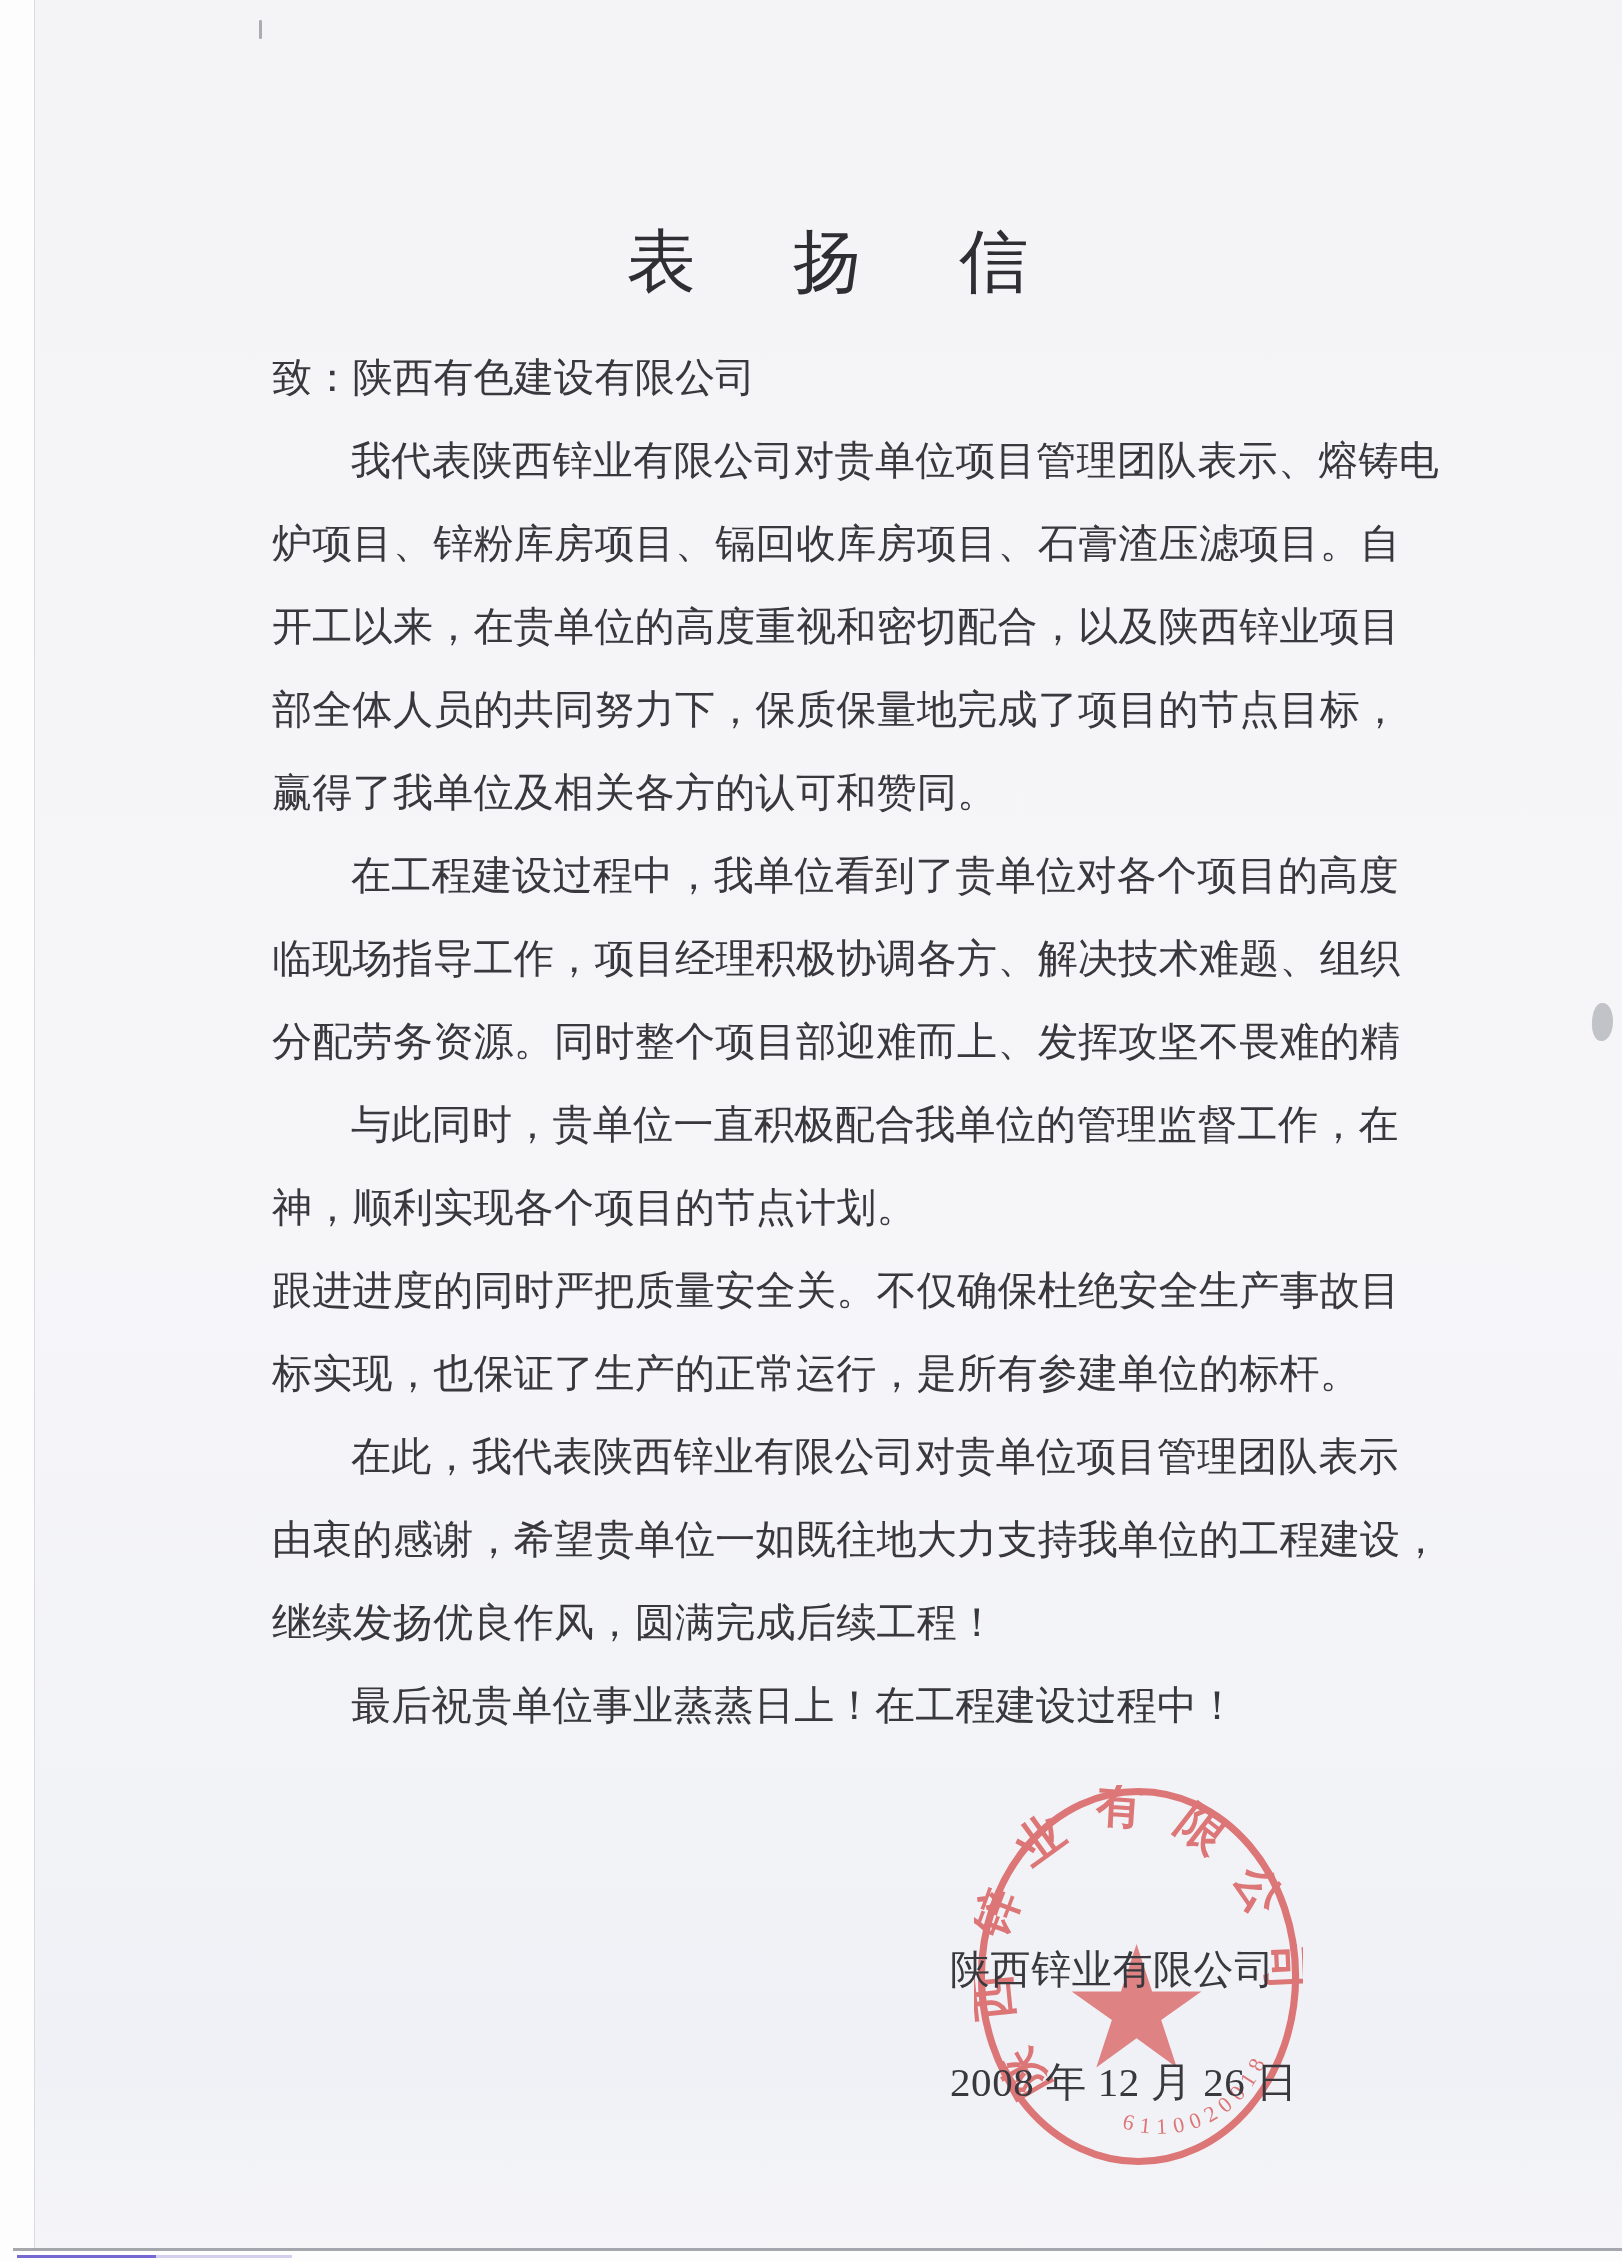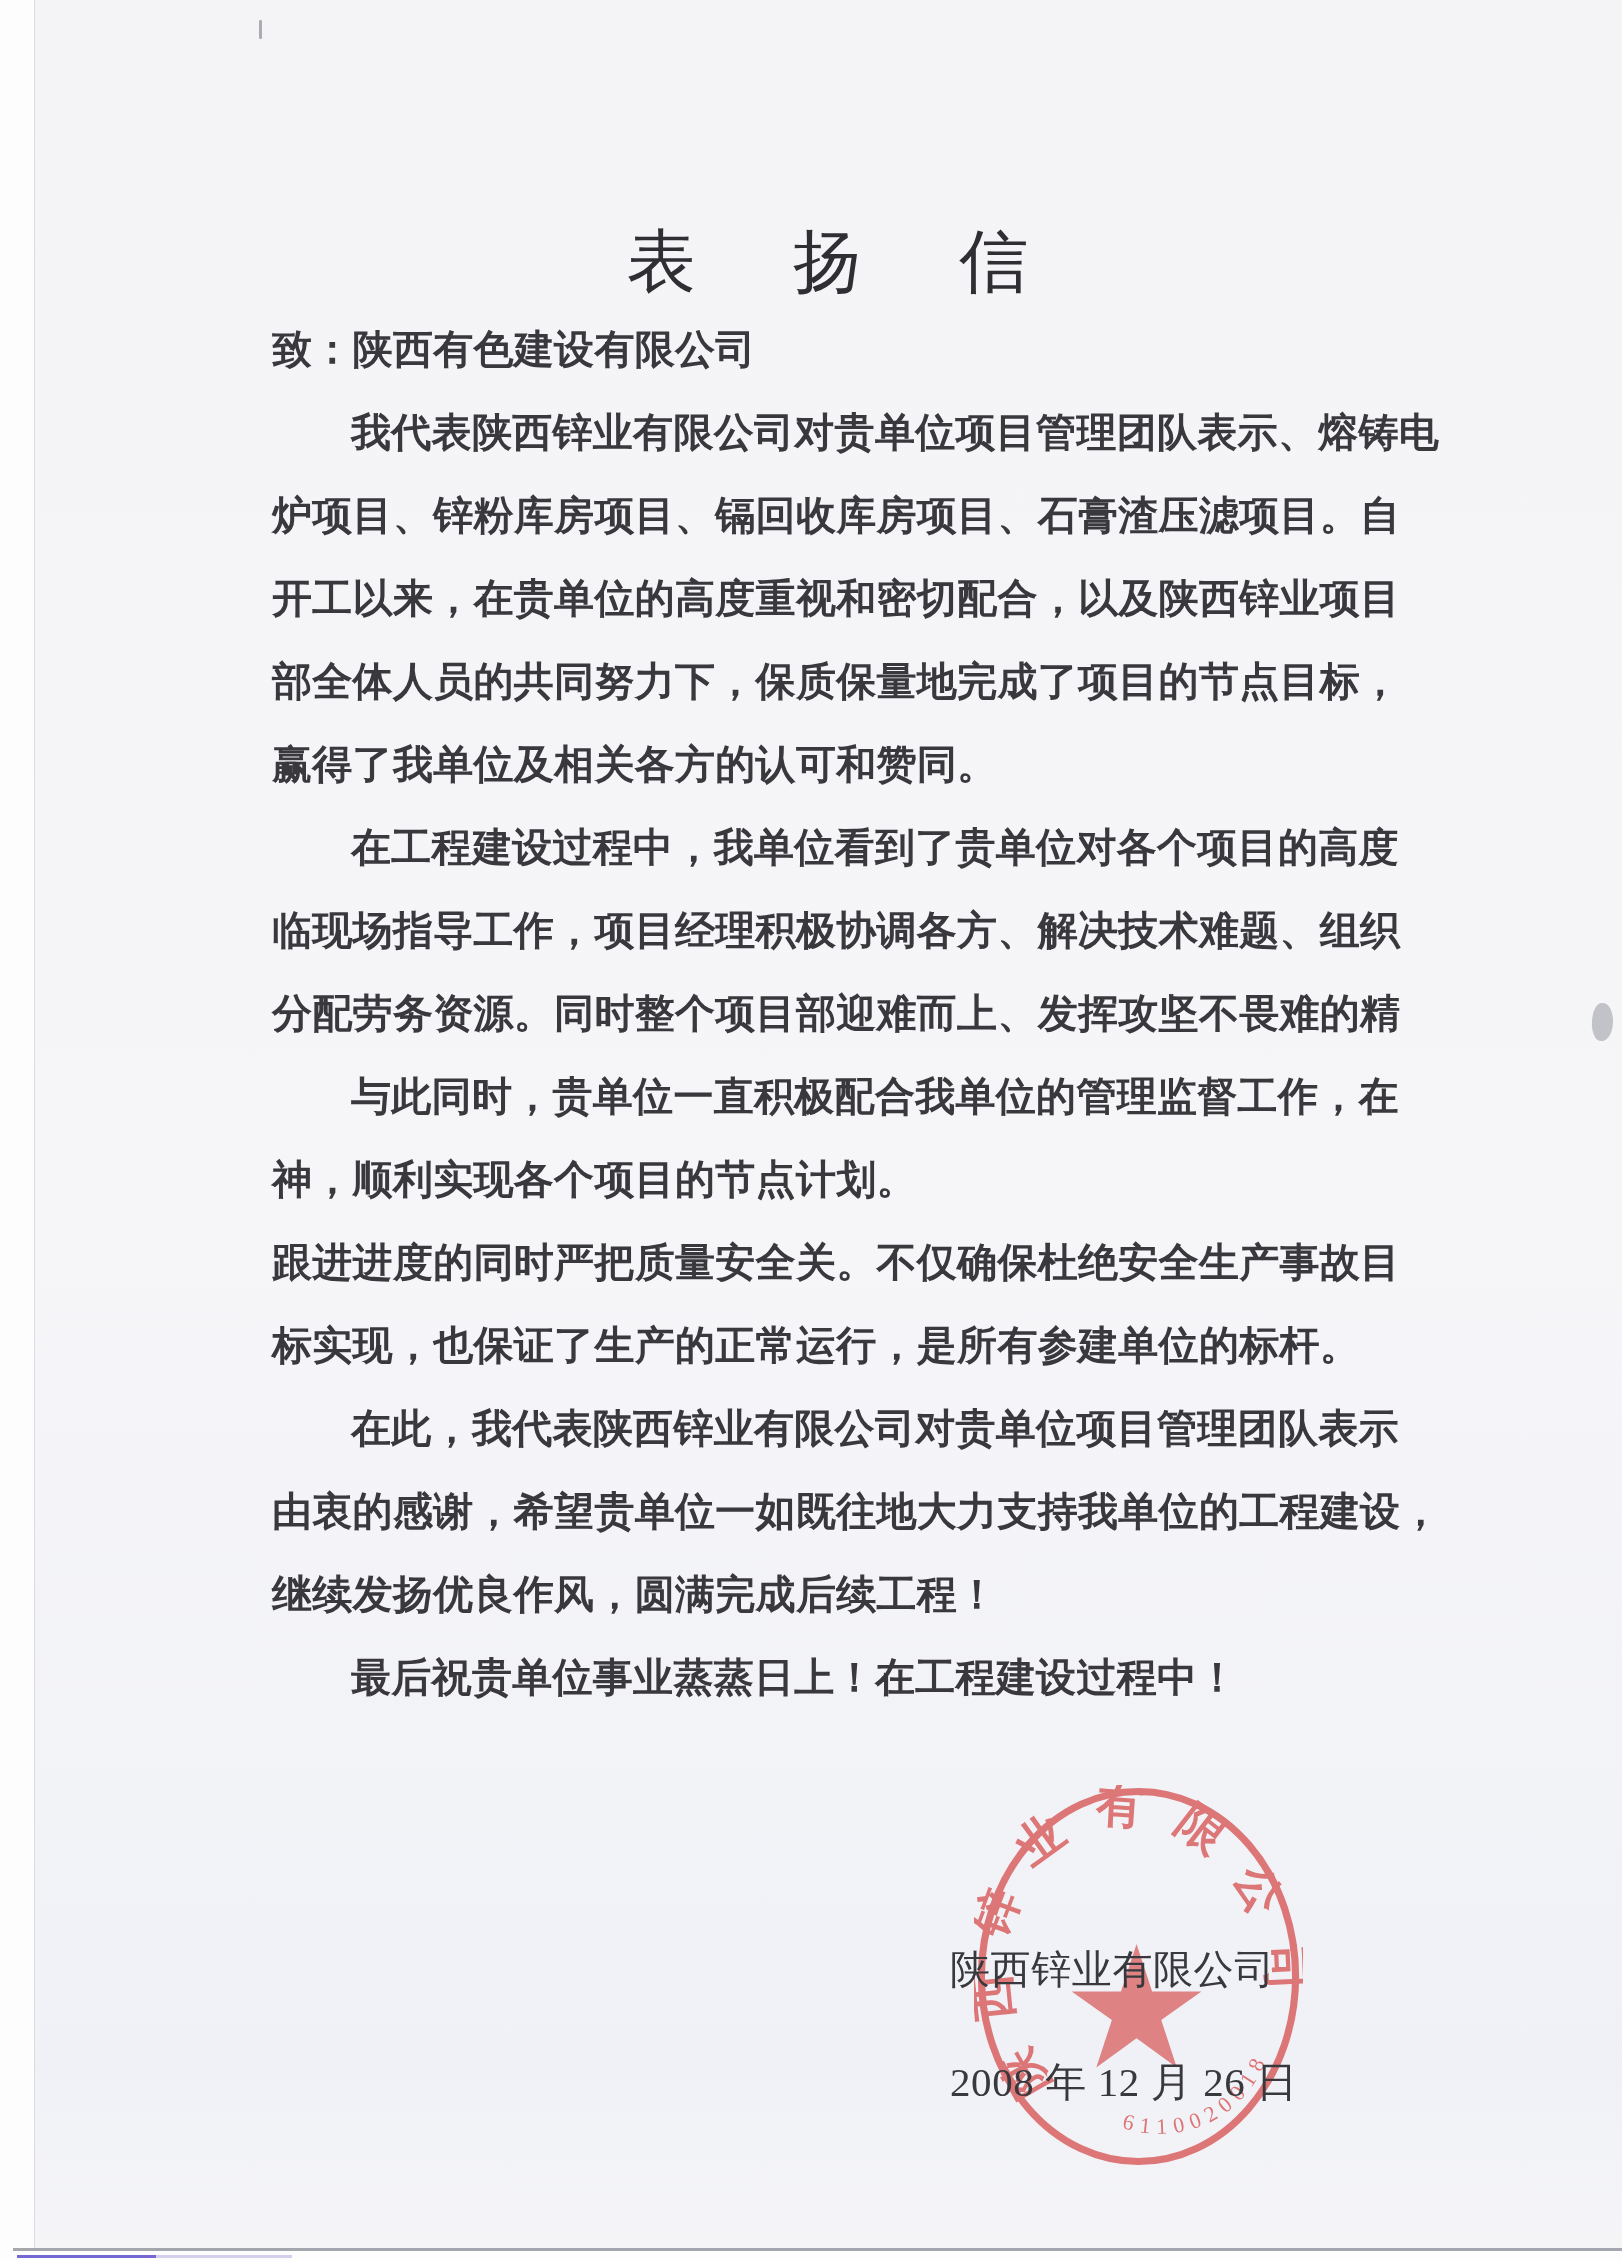--- a/index.html
+++ b/index.html
@@ -45,22 +45,22 @@
   }
   
   .title{
     position:absolute;left:272px;top:216px;width:1111px;z-index:5;
     text-align:center;font-size:69px;font-weight:normal;color:#2e2e33;
     letter-spacing:40px;transform:translateX(20px);
     white-space:nowrap;
   }
   
   .content{
-    position:absolute;left:272px;top:308px;width:1111px;z-index:5;
-    font-size:40px;color:#38383d;font-weight:bold;
+    position:absolute;left:272px;top:336px;width:1111px;z-index:5;
+    font-size:40px;color:#38383d;
   }
   .ln{
     height:83px;display:flex;align-items:center;white-space:nowrap;
     letter-spacing:0.3px;
   }
   .ind{padding-left:79px;}
   
   .signature{
     position:absolute;left:950px;top:1945px;z-index:5;
     font-size:40px;line-height:49px;color:#38383d;white-space:nowrap;letter-spacing:0.6px;

